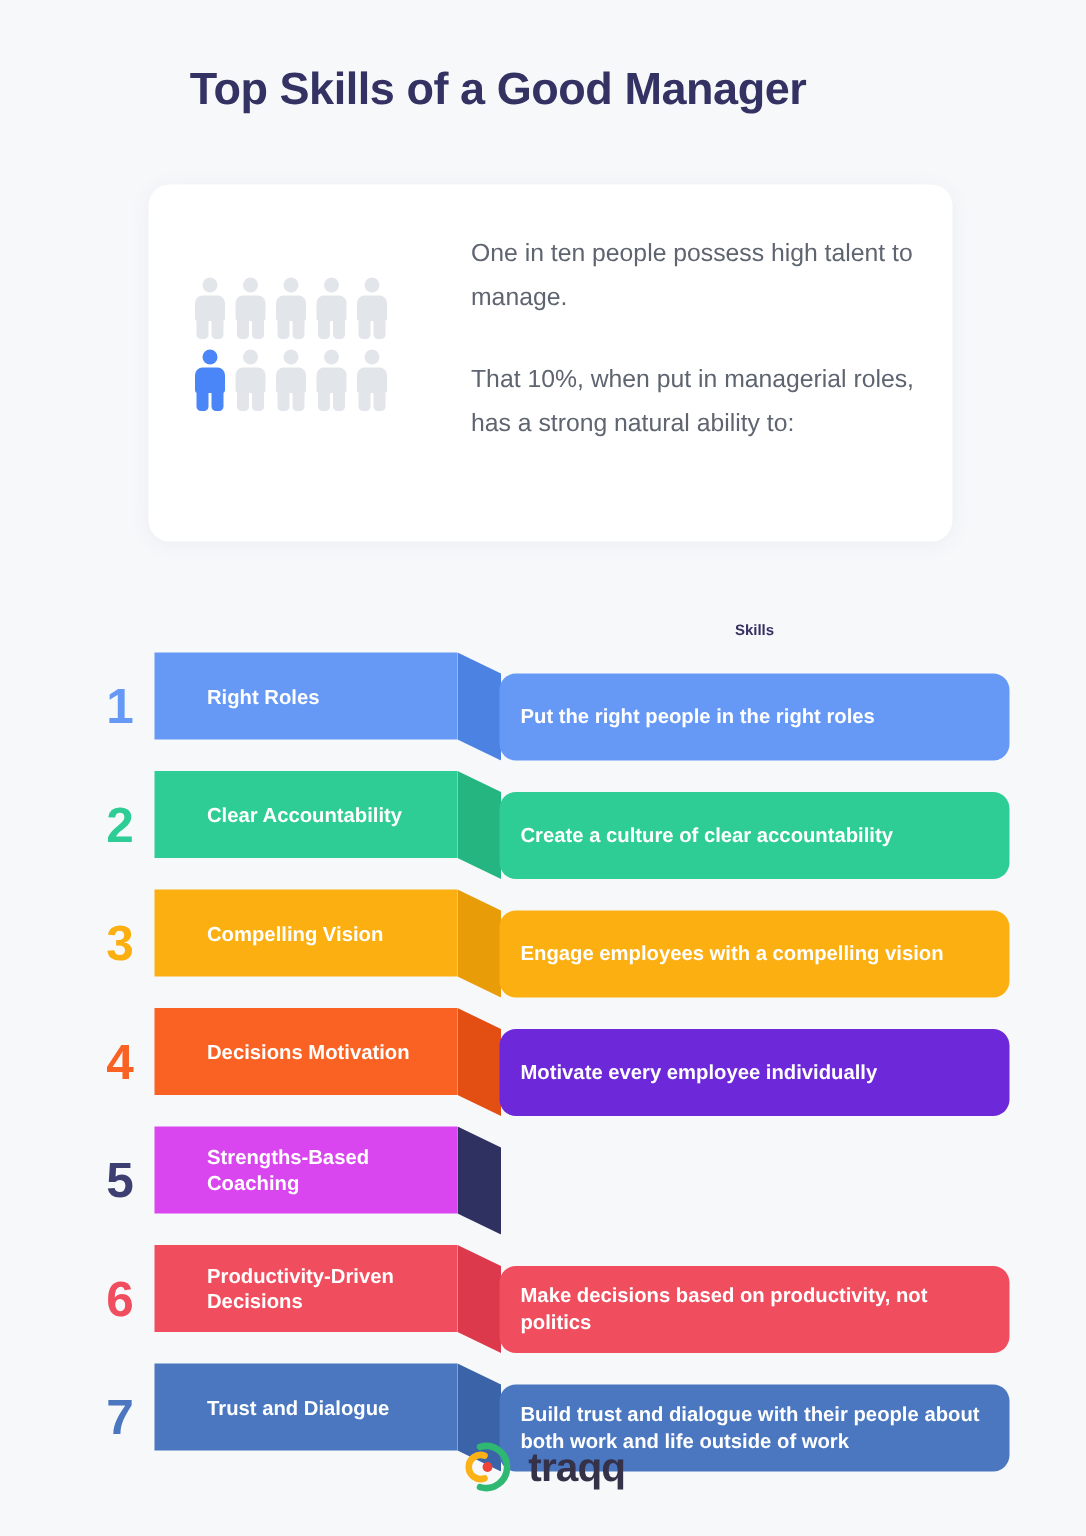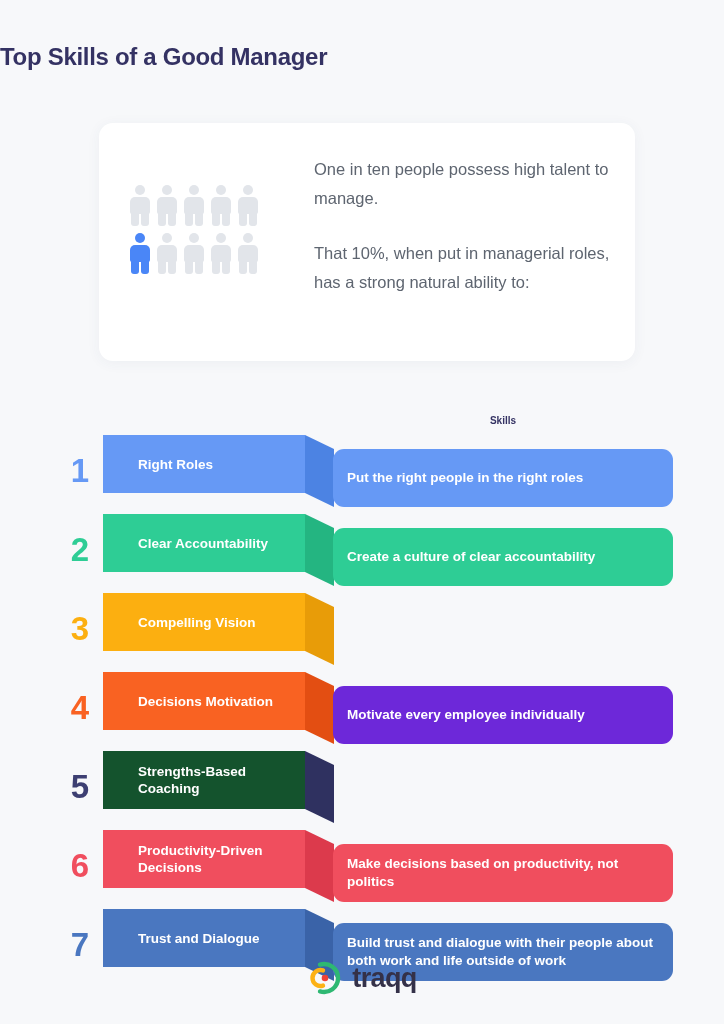--- a/index.html
+++ b/index.html
@@ -15,21 +15,22 @@
     font-family: "Liberation Sans", sans-serif;
     position: relative;
   }
 
   
   .page-title {
     position: absolute;
     left: 0;
     top: 43px;
     width: 664px;
-    font-size: 24px;
+    text-align: center;
+    font-size: 30px;
     font-weight: bold;
     color: #343263;
     letter-spacing: -0.3px;
   }
 
   
   .intro-card {
     position: absolute;
     left: 99px;
     top: 123px;
@@ -317,38 +318,41 @@
     <div class="skill-row">
       <div class="skill-number" style="color:#fcaf10">3</div>
       <div class="skill-label-block" style="background:#fcaf10">
         <span class="skill-label-text">Compelling Vision</span>
       </div>
       <div class="skill-fold">
         <svg width="29" height="72" viewBox="0 0 29 72">
           <polygon points="0,0 29,14 29,72 0,58" fill="#e89c08"></polygon>
         </svg>
       </div>
+      <div class="skill-desc-block" style="background:#fcaf10">
+        <span class="skill-desc-text">Engage employees with a compelling vision</span>
+      </div>
     </div>
     <div class="skill-row">
       <div class="skill-number" style="color:#f96222">4</div>
       <div class="skill-label-block" style="background:#f96222">
         <span class="skill-label-text">Decisions Motivation</span>
       </div>
       <div class="skill-fold">
         <svg width="29" height="72" viewBox="0 0 29 72">
           <polygon points="0,0 29,14 29,72 0,58" fill="#e34e12"></polygon>
         </svg>
       </div>
       <div class="skill-desc-block" style="background:#6d28d9">
         <span class="skill-desc-text">Motivate every employee individually</span>
       </div>
     </div>
     <div class="skill-row">
       <div class="skill-number" style="color:#3d3f72">5</div>
-      <div class="skill-label-block" style="background:#14532d">
+      <div class="skill-label-block" style="background:#d946ef">
         <span class="skill-label-text">Strengths-Based Coaching</span>
       </div>
       <div class="skill-fold">
         <svg width="29" height="72" viewBox="0 0 29 72">
           <polygon points="0,0 29,14 29,72 0,58" fill="#2f3160"></polygon>
         </svg>
       </div>
     </div>
     <div class="skill-row">
       <div class="skill-number" style="color:#f04e5e">6</div>

